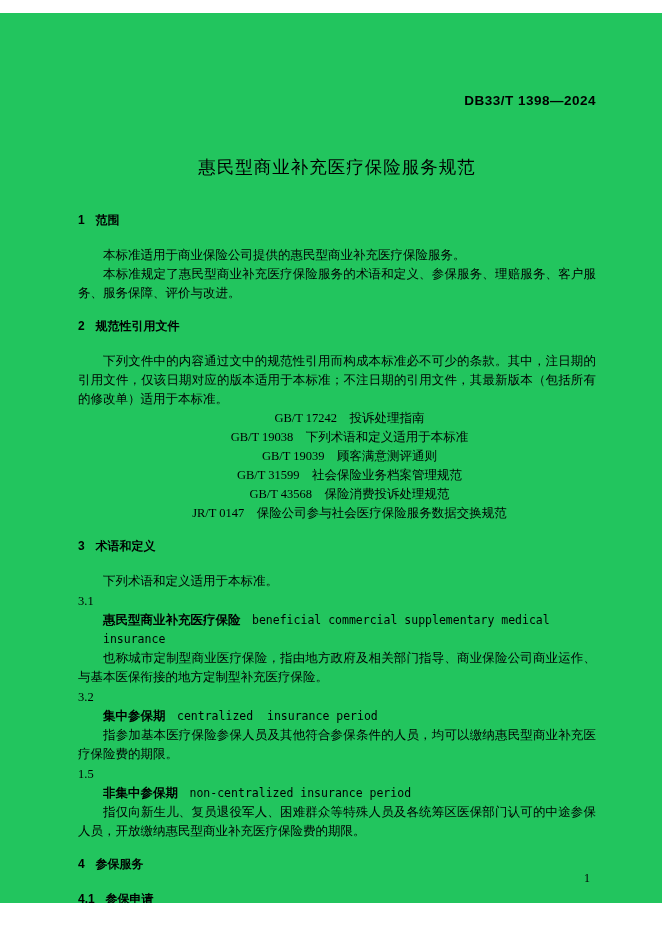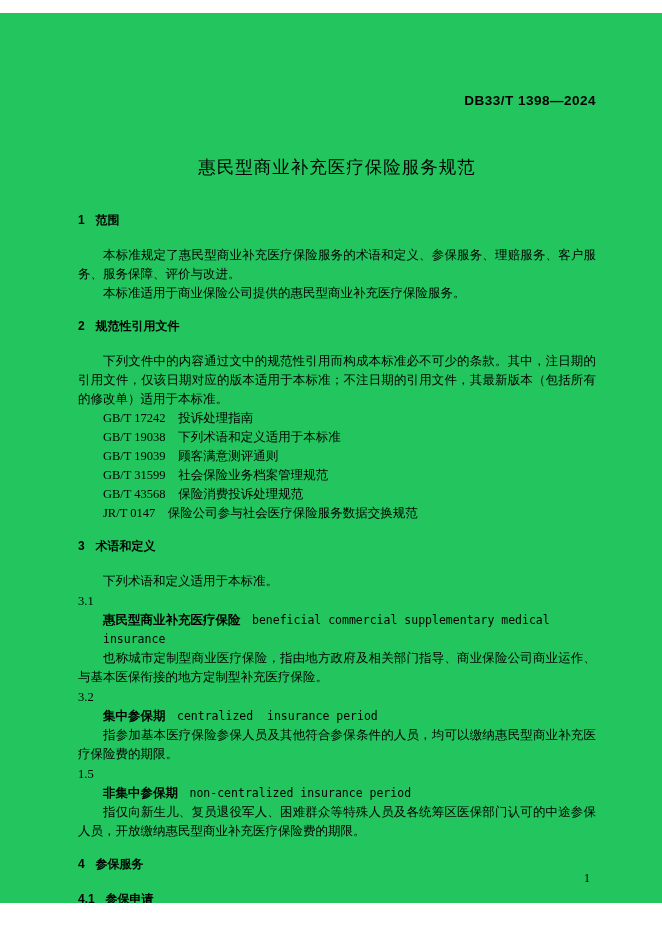--- a/index.html
+++ b/index.html
@@ -53,20 +53,21 @@
     text-indent: 2em;
     text-align: justify;
     margin: 0;
   }
   .ref-list {
     padding-left: 2em;
     margin: 0;
   }
   .ref-line {
     white-space: nowrap;
+    text-align: center;
   }
   .ref-code {
     display: inline-block;
     margin-right: 1em;
   }
   .term-number {
     margin: 1px 0 0 0;
   }
   .term-line {
     padding-left: 2em;
@@ -101,22 +102,22 @@
 <div class="page">
 
   <div class="doc-number">DB33/T 1398—2024</div>
 
   <div class="doc-title">惠民型商业补充医疗保险服务规范</div>
 
   <div class="section">
     <div class="heading">
       <span class="h-num">1</span><span>范围</span>
     </div>
+    <p class="para">本标准适用于商业保险公司提供的惠民型商业补充医疗保险服务。</p>
     <p class="para">本标准规定了惠民型商业补充医疗保险服务的术语和定义、参保服务、理赔服务、客户服务、服务保障、评价与改进。</p>
-    <p class="para">本标准适用于商业保险公司提供的惠民型商业补充医疗保险服务。</p>
   </div>
 
   <div class="section">
     <div class="heading">
       <span class="h-num">2</span><span>规范性引用文件</span>
     </div>
     <p class="para">下列文件中的内容通过文中的规范性引用而构成本标准必不可少的条款。其中，注日期的引用文件，仅该日期对应的版本适用于本标准；不注日期的引用文件，其最新版本（包括所有的修改单）适用于本标准。</p>
     <div class="ref-list">
       <div class="ref-line">
         <span class="ref-code">GB/T 17242</span><span>投诉处理指南</span>

